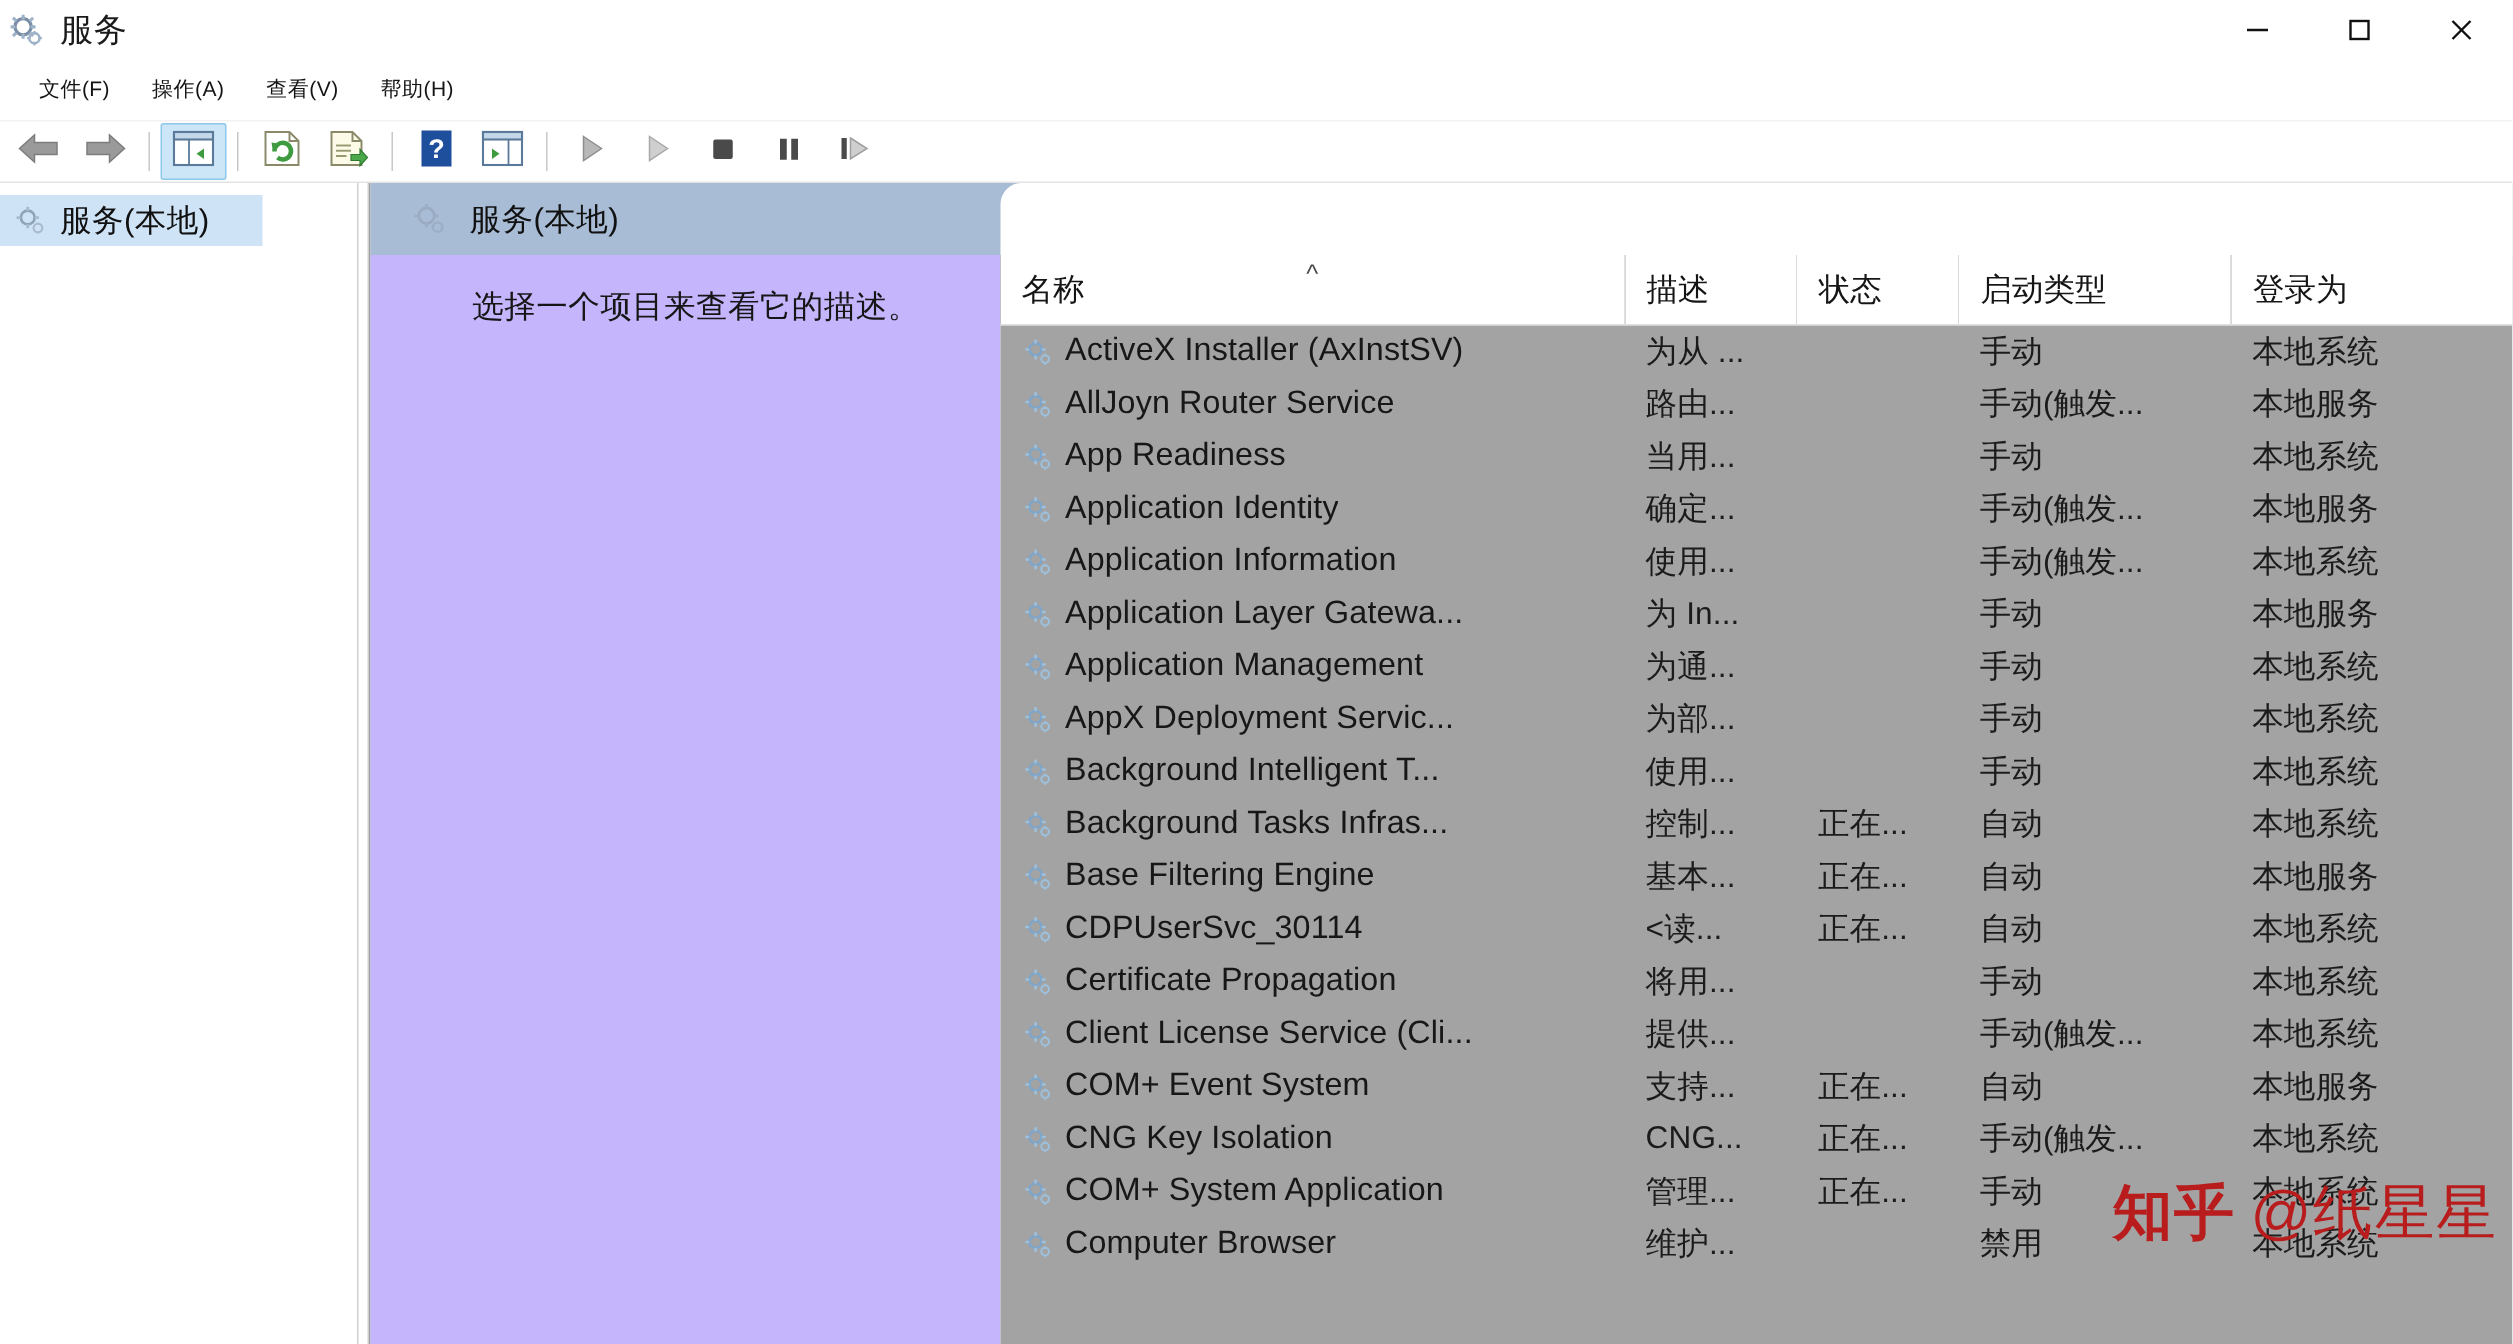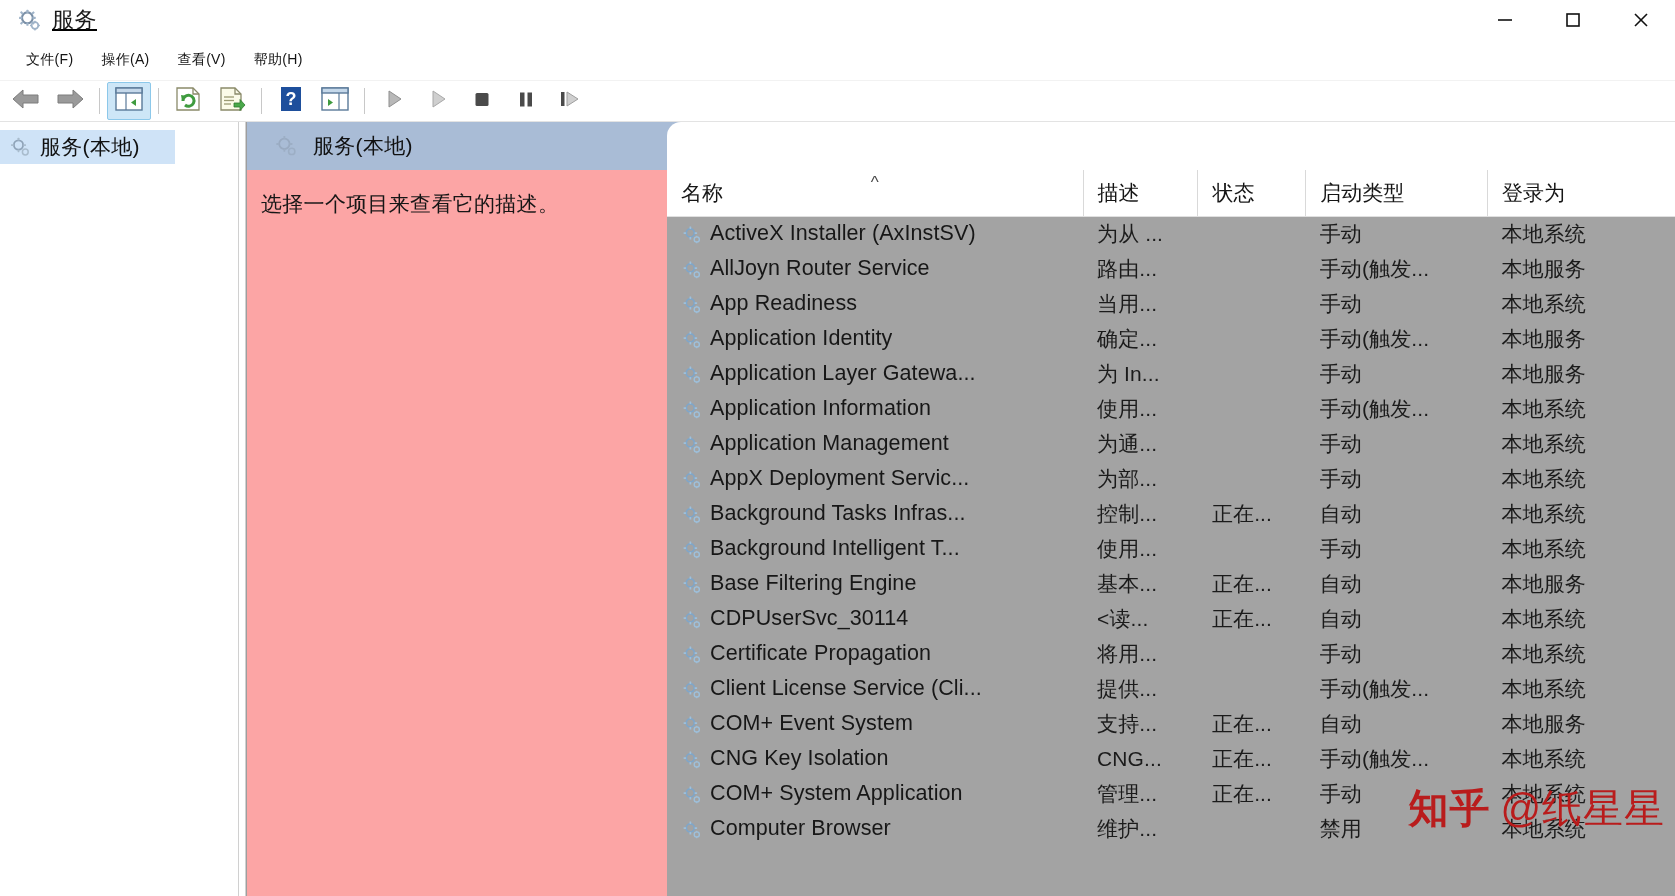--- a/index.html
+++ b/index.html
@@ -18,22 +18,21 @@
     flex-direction: column;
   }
 
   
   .titlebar {
     height: 40px;
     flex: 0 0 40px;
     display: flex;
     align-items: center;
     background: #ffffff;
-    padding-left: 16px;
-    text-decoration: underline;
+    padding-left: 4px;
   }
   .title-icon { width: 26px; height: 26px; flex: 0 0 26px; margin-right: 10px; }
   .title-text {
     font-size: 22px;
     color: #1a1a1a;
     letter-spacing: .5px;
     white-space: nowrap;
   }
   .winbtns { margin-left: auto; display: flex; height: 40px; }
   .winbtn {
@@ -143,21 +142,22 @@
   }
   .pane-banner .bicon { width: 26px; height: 26px; flex: 0 0 26px; margin-right: 14px; opacity: .55; }
   .pane-banner .btext { font-size: 21px; color: #111; letter-spacing: .3px; white-space: nowrap; }
 
   .pane-split { flex: 1 1 auto; display: flex; min-height: 0; }
 
   .detail {
     width: 420px;
     flex: 0 0 420px;
     padding: 20px 0 0 14px;
-    background: #fca5a5;
+    background: #c4b5fd;
+    text-align: center;
   }
   .detail-text {
     font-size: 21px;
     color: #161616;
     letter-spacing: .3px;
     white-space: nowrap;
   }
 
   .listwrap {
     flex: 1 1 auto;
@@ -614,20 +614,45 @@
                             <rect x="9.3" y="14.2" width="1.9" height="2.8" rx=".4"></rect>
                             <rect x="2.8" y="8.9" width="2.8" height="1.9" rx=".4"></rect>
                             <rect x="14.8" y="8.9" width="2.8" height="1.9" rx=".4"></rect>
                           </g>
                           <circle cx="17.2" cy="16.8" r="2.8" fill="none" stroke="#9dc0dc" stroke-width="1.5"></circle>
                           <g fill="#9dc0dc">
                             <rect x="16.6" y="12.7" width="1.2" height="1.8" rx=".3"></rect>
                             <rect x="16.6" y="19.2" width="1.2" height="1.8" rx=".3"></rect>
                           </g>
                         </svg></span>
+                      <span class="ntext">Application Information</span>
+                    </div>
+                  </td>
+                  <td>使用...</td>
+                  <td></td>
+                  <td>手动(触发...</td>
+                  <td>本地系统</td>
+                </tr>
+                <tr>
+                  <td class="c-name">
+                    <div class="namecell">
+                      <span class="gicon"><svg viewBox="0 0 24 24" width="22" height="22">
+                          <circle cx="10.2" cy="9.8" r="4.4" fill="none" stroke="#7fa6c9" stroke-width="1.9"></circle>
+                          <g fill="#9dc0dc">
+                            <rect x="9.3" y="2.6" width="1.9" height="2.8" rx=".4"></rect>
+                            <rect x="9.3" y="14.2" width="1.9" height="2.8" rx=".4"></rect>
+                            <rect x="2.8" y="8.9" width="2.8" height="1.9" rx=".4"></rect>
+                            <rect x="14.8" y="8.9" width="2.8" height="1.9" rx=".4"></rect>
+                          </g>
+                          <circle cx="17.2" cy="16.8" r="2.8" fill="none" stroke="#9dc0dc" stroke-width="1.5"></circle>
+                          <g fill="#9dc0dc">
+                            <rect x="16.6" y="12.7" width="1.2" height="1.8" rx=".3"></rect>
+                            <rect x="16.6" y="19.2" width="1.2" height="1.8" rx=".3"></rect>
+                          </g>
+                        </svg></span>
                       <span class="ntext">Application Layer Gatewa...</span>
                     </div>
                   </td>
                   <td>为 In...</td>
                   <td></td>
                   <td>手动</td>
                   <td>本地服务</td>
                 </tr>
                 <tr>
                   <td class="c-name">
@@ -639,74 +664,74 @@
                             <rect x="9.3" y="14.2" width="1.9" height="2.8" rx=".4"></rect>
                             <rect x="2.8" y="8.9" width="2.8" height="1.9" rx=".4"></rect>
                             <rect x="14.8" y="8.9" width="2.8" height="1.9" rx=".4"></rect>
                           </g>
                           <circle cx="17.2" cy="16.8" r="2.8" fill="none" stroke="#9dc0dc" stroke-width="1.5"></circle>
                           <g fill="#9dc0dc">
                             <rect x="16.6" y="12.7" width="1.2" height="1.8" rx=".3"></rect>
                             <rect x="16.6" y="19.2" width="1.2" height="1.8" rx=".3"></rect>
                           </g>
                         </svg></span>
-                      <span class="ntext">Application Information</span>
+                      <span class="ntext">Application Management</span>
+                    </div>
+                  </td>
+                  <td>为通...</td>
+                  <td></td>
+                  <td>手动</td>
+                  <td>本地系统</td>
+                </tr>
+                <tr>
+                  <td class="c-name">
+                    <div class="namecell">
+                      <span class="gicon"><svg viewBox="0 0 24 24" width="22" height="22">
+                          <circle cx="10.2" cy="9.8" r="4.4" fill="none" stroke="#7fa6c9" stroke-width="1.9"></circle>
+                          <g fill="#9dc0dc">
+                            <rect x="9.3" y="2.6" width="1.9" height="2.8" rx=".4"></rect>
+                            <rect x="9.3" y="14.2" width="1.9" height="2.8" rx=".4"></rect>
+                            <rect x="2.8" y="8.9" width="2.8" height="1.9" rx=".4"></rect>
+                            <rect x="14.8" y="8.9" width="2.8" height="1.9" rx=".4"></rect>
+                          </g>
+                          <circle cx="17.2" cy="16.8" r="2.8" fill="none" stroke="#9dc0dc" stroke-width="1.5"></circle>
+                          <g fill="#9dc0dc">
+                            <rect x="16.6" y="12.7" width="1.2" height="1.8" rx=".3"></rect>
+                            <rect x="16.6" y="19.2" width="1.2" height="1.8" rx=".3"></rect>
+                          </g>
+                        </svg></span>
+                      <span class="ntext">AppX Deployment Servic...</span>
+                    </div>
+                  </td>
+                  <td>为部...</td>
+                  <td></td>
+                  <td>手动</td>
+                  <td>本地系统</td>
+                </tr>
+                <tr>
+                  <td class="c-name">
+                    <div class="namecell">
+                      <span class="gicon"><svg viewBox="0 0 24 24" width="22" height="22">
+                          <circle cx="10.2" cy="9.8" r="4.4" fill="none" stroke="#7fa6c9" stroke-width="1.9"></circle>
+                          <g fill="#9dc0dc">
+                            <rect x="9.3" y="2.6" width="1.9" height="2.8" rx=".4"></rect>
+                            <rect x="9.3" y="14.2" width="1.9" height="2.8" rx=".4"></rect>
+                            <rect x="2.8" y="8.9" width="2.8" height="1.9" rx=".4"></rect>
+                            <rect x="14.8" y="8.9" width="2.8" height="1.9" rx=".4"></rect>
+                          </g>
+                          <circle cx="17.2" cy="16.8" r="2.8" fill="none" stroke="#9dc0dc" stroke-width="1.5"></circle>
+                          <g fill="#9dc0dc">
+                            <rect x="16.6" y="12.7" width="1.2" height="1.8" rx=".3"></rect>
+                            <rect x="16.6" y="19.2" width="1.2" height="1.8" rx=".3"></rect>
+                          </g>
+                        </svg></span>
+                      <span class="ntext">Background Intelligent T...</span>
                     </div>
                   </td>
                   <td>使用...</td>
-                  <td></td>
-                  <td>手动(触发...</td>
-                  <td>本地系统</td>
-                </tr>
-                <tr>
-                  <td class="c-name">
-                    <div class="namecell">
-                      <span class="gicon"><svg viewBox="0 0 24 24" width="22" height="22">
-                          <circle cx="10.2" cy="9.8" r="4.4" fill="none" stroke="#7fa6c9" stroke-width="1.9"></circle>
-                          <g fill="#9dc0dc">
-                            <rect x="9.3" y="2.6" width="1.9" height="2.8" rx=".4"></rect>
-                            <rect x="9.3" y="14.2" width="1.9" height="2.8" rx=".4"></rect>
-                            <rect x="2.8" y="8.9" width="2.8" height="1.9" rx=".4"></rect>
-                            <rect x="14.8" y="8.9" width="2.8" height="1.9" rx=".4"></rect>
-                          </g>
-                          <circle cx="17.2" cy="16.8" r="2.8" fill="none" stroke="#9dc0dc" stroke-width="1.5"></circle>
-                          <g fill="#9dc0dc">
-                            <rect x="16.6" y="12.7" width="1.2" height="1.8" rx=".3"></rect>
-                            <rect x="16.6" y="19.2" width="1.2" height="1.8" rx=".3"></rect>
-                          </g>
-                        </svg></span>
-                      <span class="ntext">Application Management</span>
-                    </div>
-                  </td>
-                  <td>为通...</td>
-                  <td></td>
-                  <td>手动</td>
-                  <td>本地系统</td>
-                </tr>
-                <tr>
-                  <td class="c-name">
-                    <div class="namecell">
-                      <span class="gicon"><svg viewBox="0 0 24 24" width="22" height="22">
-                          <circle cx="10.2" cy="9.8" r="4.4" fill="none" stroke="#7fa6c9" stroke-width="1.9"></circle>
-                          <g fill="#9dc0dc">
-                            <rect x="9.3" y="2.6" width="1.9" height="2.8" rx=".4"></rect>
-                            <rect x="9.3" y="14.2" width="1.9" height="2.8" rx=".4"></rect>
-                            <rect x="2.8" y="8.9" width="2.8" height="1.9" rx=".4"></rect>
-                            <rect x="14.8" y="8.9" width="2.8" height="1.9" rx=".4"></rect>
-                          </g>
-                          <circle cx="17.2" cy="16.8" r="2.8" fill="none" stroke="#9dc0dc" stroke-width="1.5"></circle>
-                          <g fill="#9dc0dc">
-                            <rect x="16.6" y="12.7" width="1.2" height="1.8" rx=".3"></rect>
-                            <rect x="16.6" y="19.2" width="1.2" height="1.8" rx=".3"></rect>
-                          </g>
-                        </svg></span>
-                      <span class="ntext">AppX Deployment Servic...</span>
-                    </div>
-                  </td>
-                  <td>为部...</td>
                   <td></td>
                   <td>手动</td>
                   <td>本地系统</td>
                 </tr>
                 <tr>
                   <td class="c-name">
                     <div class="namecell">
                       <span class="gicon"><svg viewBox="0 0 24 24" width="22" height="22">
                           <circle cx="10.2" cy="9.8" r="4.4" fill="none" stroke="#7fa6c9" stroke-width="1.9"></circle>
                           <g fill="#9dc0dc">
@@ -720,45 +745,20 @@
                             <rect x="16.6" y="12.7" width="1.2" height="1.8" rx=".3"></rect>
                             <rect x="16.6" y="19.2" width="1.2" height="1.8" rx=".3"></rect>
                           </g>
                         </svg></span>
                       <span class="ntext">Background Tasks Infras...</span>
                     </div>
                   </td>
                   <td>控制...</td>
                   <td>正在...</td>
                   <td>自动</td>
-                  <td>本地系统</td>
-                </tr>
-                <tr>
-                  <td class="c-name">
-                    <div class="namecell">
-                      <span class="gicon"><svg viewBox="0 0 24 24" width="22" height="22">
-                          <circle cx="10.2" cy="9.8" r="4.4" fill="none" stroke="#7fa6c9" stroke-width="1.9"></circle>
-                          <g fill="#9dc0dc">
-                            <rect x="9.3" y="2.6" width="1.9" height="2.8" rx=".4"></rect>
-                            <rect x="9.3" y="14.2" width="1.9" height="2.8" rx=".4"></rect>
-                            <rect x="2.8" y="8.9" width="2.8" height="1.9" rx=".4"></rect>
-                            <rect x="14.8" y="8.9" width="2.8" height="1.9" rx=".4"></rect>
-                          </g>
-                          <circle cx="17.2" cy="16.8" r="2.8" fill="none" stroke="#9dc0dc" stroke-width="1.5"></circle>
-                          <g fill="#9dc0dc">
-                            <rect x="16.6" y="12.7" width="1.2" height="1.8" rx=".3"></rect>
-                            <rect x="16.6" y="19.2" width="1.2" height="1.8" rx=".3"></rect>
-                          </g>
-                        </svg></span>
-                      <span class="ntext">Background Intelligent T...</span>
-                    </div>
-                  </td>
-                  <td>使用...</td>
-                  <td></td>
-                  <td>手动</td>
                   <td>本地系统</td>
                 </tr>
                 <tr>
                   <td class="c-name">
                     <div class="namecell">
                       <span class="gicon"><svg viewBox="0 0 24 24" width="22" height="22">
                           <circle cx="10.2" cy="9.8" r="4.4" fill="none" stroke="#7fa6c9" stroke-width="1.9"></circle>
                           <g fill="#9dc0dc">
                             <rect x="9.3" y="2.6" width="1.9" height="2.8" rx=".4"></rect>
                             <rect x="9.3" y="14.2" width="1.9" height="2.8" rx=".4"></rect>

